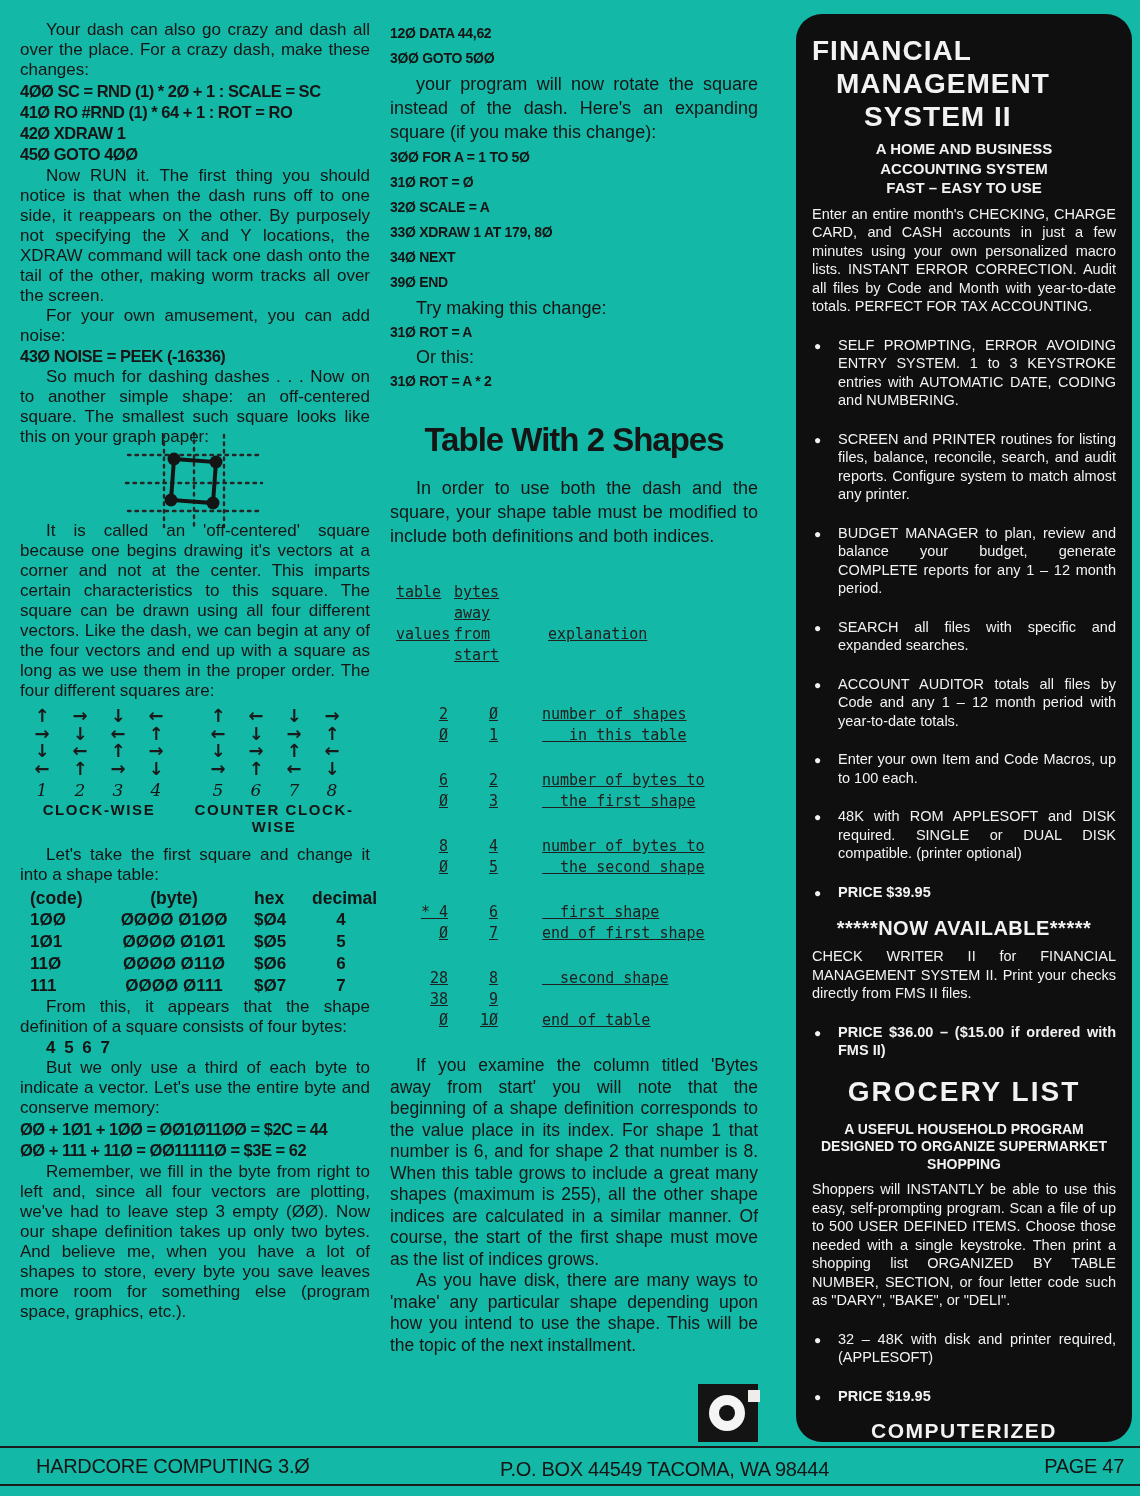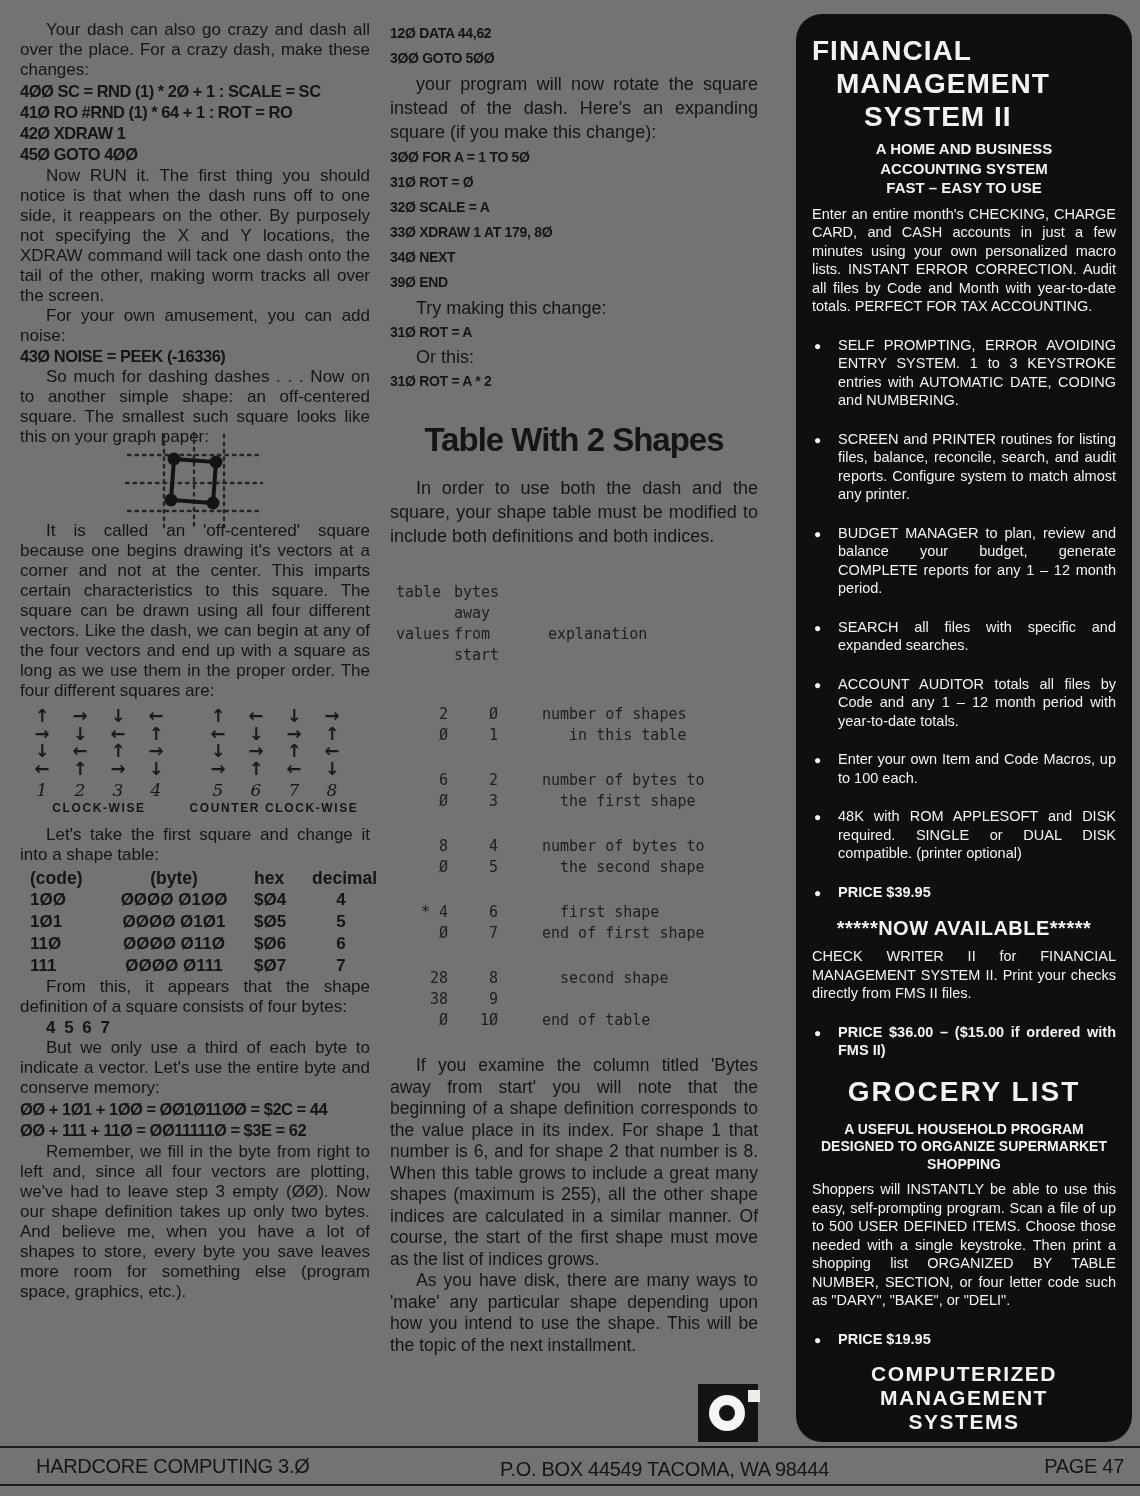--- a/index.html
+++ b/index.html
@@ -1,16 +1,16 @@
 <!DOCTYPE html>
 <html><head>
 <meta charset="utf-8">
 <style>
   html,body{margin:0;padding:0;background:#a9a7a3;}
-  .page{position:relative;width:1140px;height:1496px;background:#737373;
+  .page{position:relative;width:1140px;height:1496px;background:#14b8a6;
         font-family:"Liberation Sans",sans-serif;color:#151515;overflow:hidden;}
   
   .col{position:absolute;top:20px;}
   .col-left{left:20px;width:350px;}
   .col-mid{left:390px;width:368px;}
   
   .p{font-size:17px;line-height:20px;text-align:justify;margin:0;}
   .p-lg{font-size:18px;line-height:24px;text-align:justify;margin:0;}
   .p-md{font-size:17.5px;line-height:21.5px;text-align:justify;margin:0;}
   .ind{text-indent:26px;}
@@ -20,39 +20,39 @@
   
   .figure-graph{margin:-16px 0 4px 92px;height:86px;}
   
   .squares{margin:6px 0 10px 0;}
   .sq-row{display:flex;align-items:flex-start;margin-left:8px;}
   .sq{width:28px;margin-right:10px;display:flex;flex-direction:column;align-items:center;}
   .sq.gap-left{margin-left:24px;}
   .arstack{white-space:pre;text-align:center;font-family:"DejaVu Sans",sans-serif;
            font-weight:700;font-size:18px;line-height:17.5px;color:#1a1a1a;}
   .num{font-family:"DejaVu Serif",serif;font-style:italic;font-size:17px;margin-top:3px;}
-  .sq-labels{display:flex;margin-top:1px;font-size:12px;letter-spacing:1.6px;font-weight:600;}
+  .sq-labels{display:flex;margin-top:1px;font-size:15px;letter-spacing:1.6px;font-weight:600;}
   .sq-labels span:nth-child(1){width:158px;text-align:center;}
   .sq-labels span:nth-child(2){flex:1;text-align:center;}
   
   .stable{margin:2px 0 0 0;}
   .strow{display:grid;grid-template-columns:78px 152px 62px 58px;line-height:22px;}
   .sth{font-weight:700;font-size:17.5px;}
   .std{font-weight:700;font-size:17px;}
   .strow .c1{padding-left:10px;}
   .strow .c2{text-align:center;}
   .strow .c3{padding-left:4px;}
   .strow .c4{text-align:center;}
   .bytesline{font-weight:700;font-size:17px;line-height:21px;text-indent:26px;letter-spacing:2px;}
   
   .heading{font-weight:700;font-size:33px;letter-spacing:-1px;text-align:center;
            margin:28px 0 18px 0;line-height:36px;}
   .btable{font-family:"DejaVu Sans Mono",monospace;font-size:15px;line-height:21px;
           color:#202020;margin:34px 0 24px 0;}
-  .btr{display:grid;grid-template-columns:58px 64px 1fr;}
+  .btr{display:grid;grid-template-columns:58px 64px 1fr;text-decoration:underline;}
   .btr .v{text-align:right;}
   .btr .pos{text-align:right;padding-right:14px;}
   .btr .ex{padding-left:30px;white-space:pre;}
   .btr .bth{text-align:left;padding-left:6px;}
   .btr .bth.exh{padding-left:36px;}
   .btr.gap{margin-top:24px;}
   .bthead{margin-bottom:38px;}
   
   .disk{position:absolute;left:698px;top:1384px;width:60px;height:58px;background:#141414;}
   .disk .notch{position:absolute;right:-2px;top:6px;width:12px;height:12px;background:#efede9;}
@@ -367,20 +367,21 @@
     <p>CHECK WRITER II for FINANCIAL MANAGEMENT SYSTEM II. Print your checks directly from FMS II files.</p>
     <div class="bullet bold">PRICE $36.00 – ($15.00 if ordered with FMS II)</div>
 
     <div class="gtitle">GROCERY LIST</div>
     <div class="gsubwrap">
       <div class="gsub">A USEFUL HOUSEHOLD PROGRAM</div>
       <div class="gsub">DESIGNED TO ORGANIZE SUPERMARKET</div>
       <div class="gsub">SHOPPING</div>
     </div>
     <p>Shoppers will INSTANTLY be able to use this easy, self-prompting program. Scan a file of up to 500 USER DEFINED ITEMS. Choose those needed with a single keystroke. Then print a shopping list ORGANIZED BY TABLE NUMBER, SECTION, or four letter code such as "DARY", "BAKE", or "DELI".</p>
+    <div class="bullet">32 – 48K with disk and printer required, (APPLESOFT)</div>
     <div class="bullet bold">PRICE $19.95</div>
 
     <div class="compwrap">
       <div class="comp">COMPUTERIZED</div>
       <div class="comp">MANAGEMENT</div>
       <div class="comp">SYSTEMS</div>
     </div>
     <div class="byline">by D R JARVIS COMPUTING INC.</div>
     <div class="adline">1039 Cadiz Dr. - Simi, CA 93065</div>
     <div class="adline">PHONE (805) 526-0151</div>

